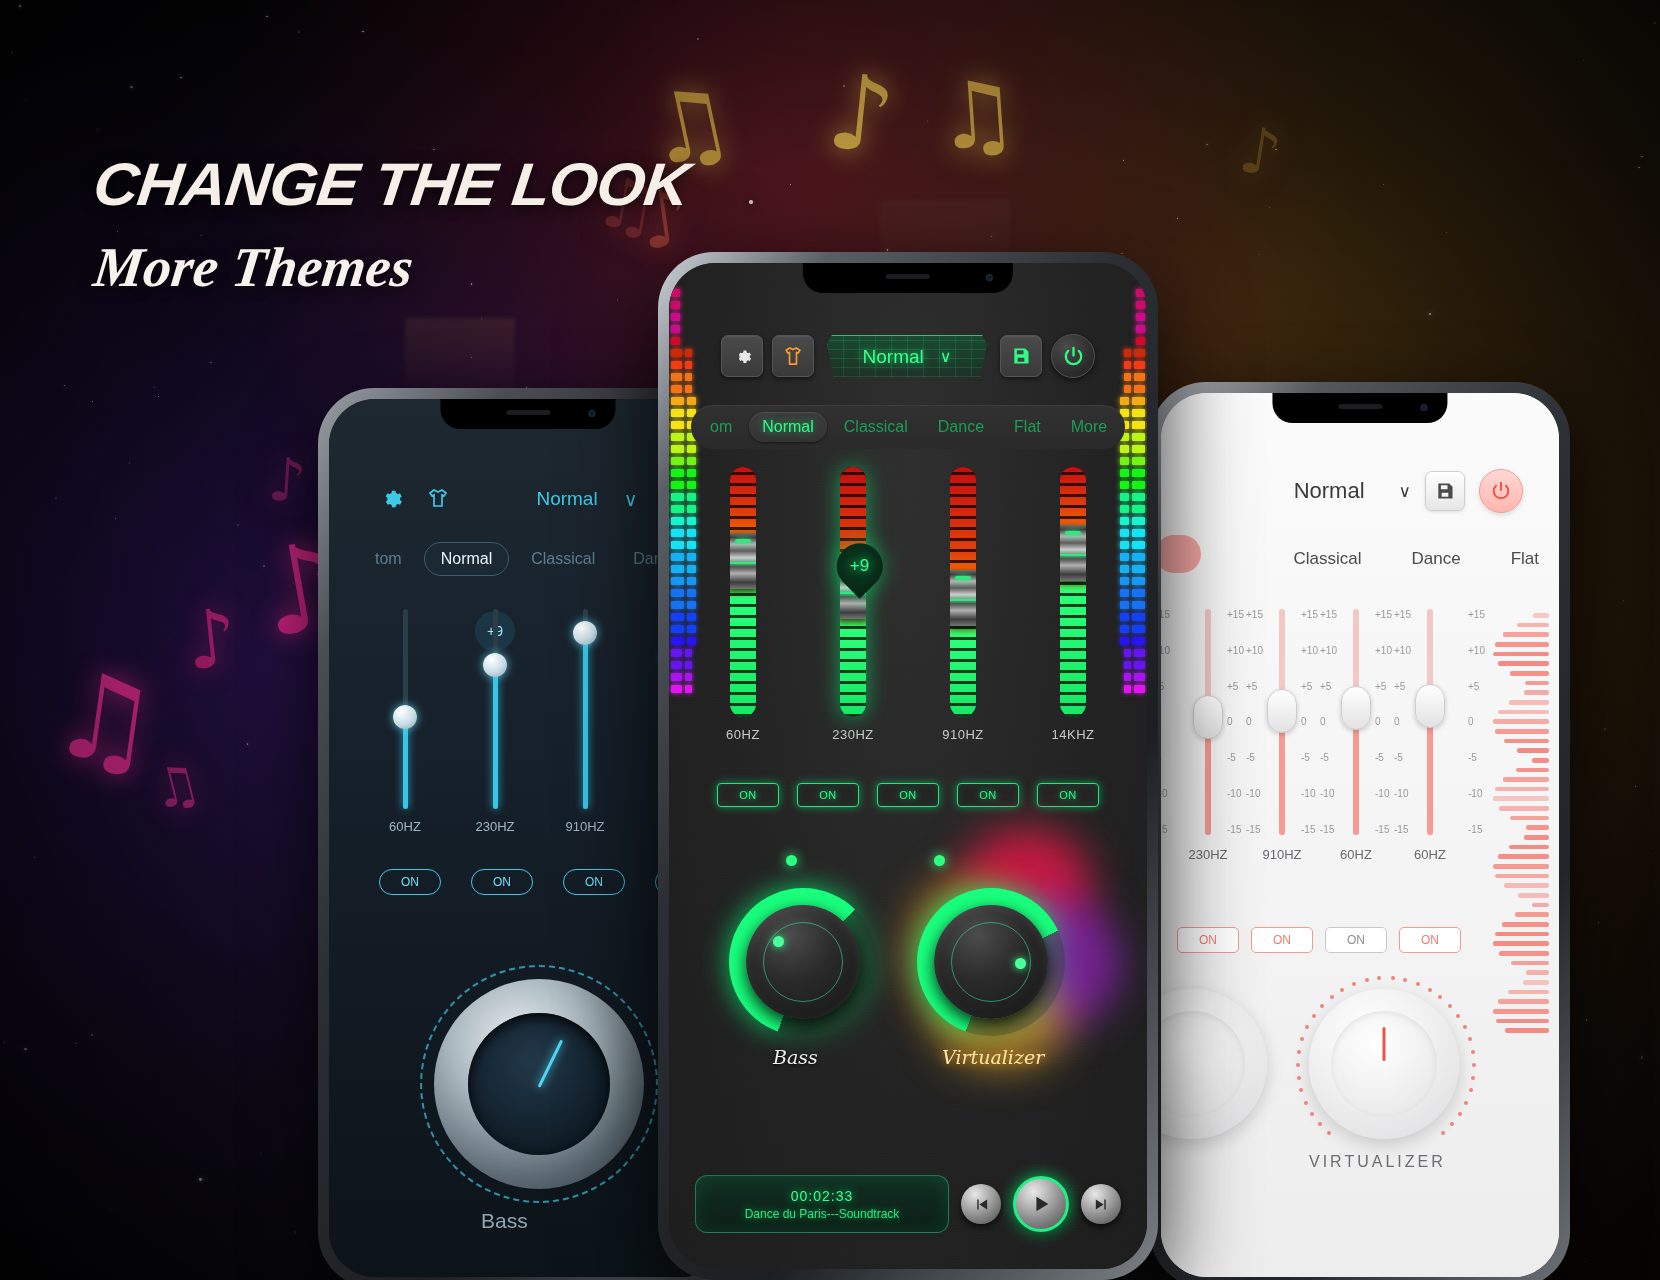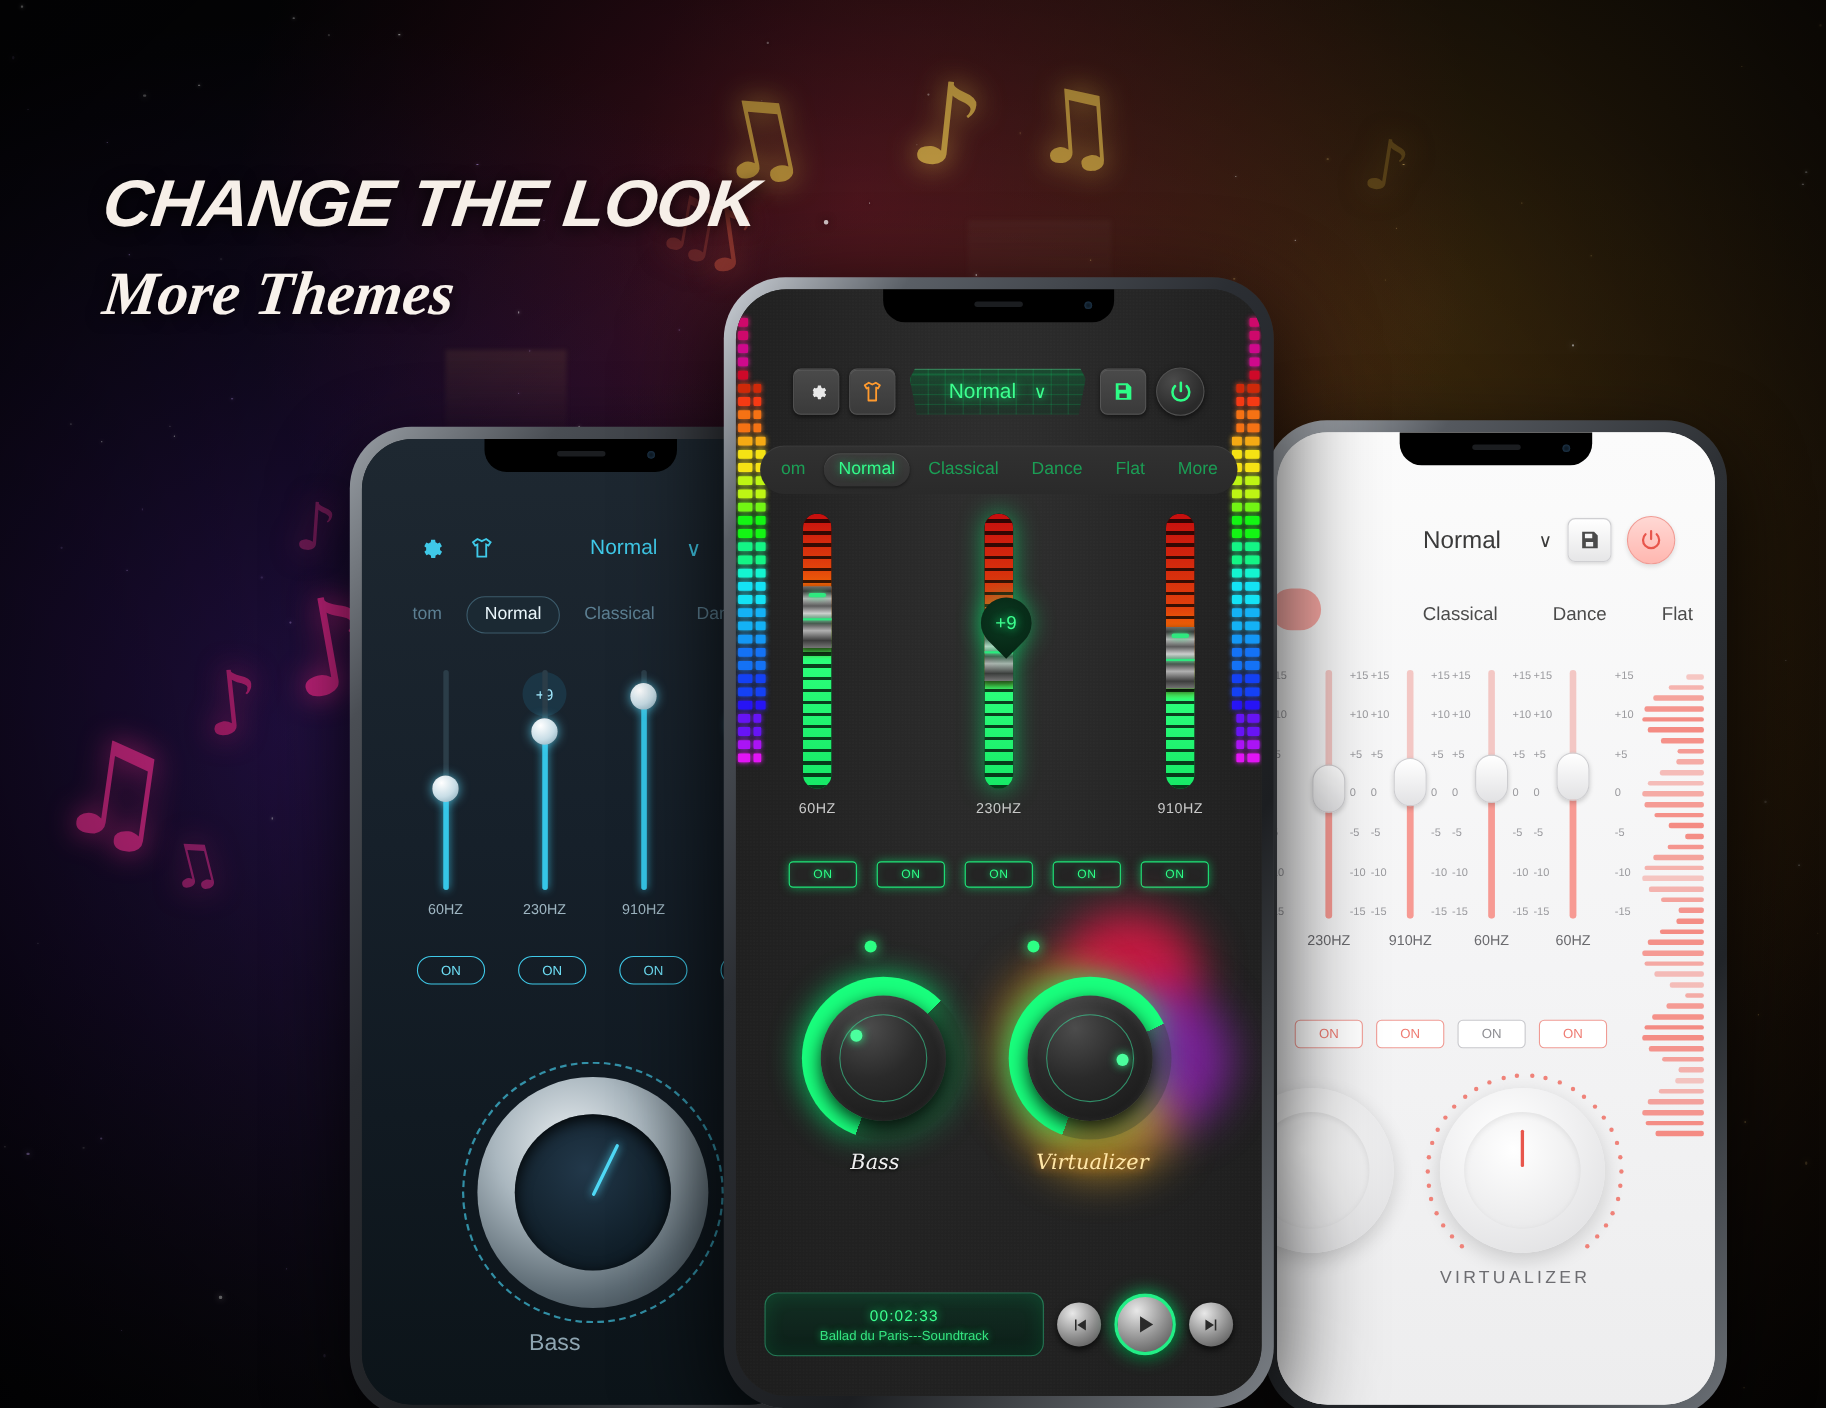--- a/index.html
+++ b/index.html
@@ -1116,20 +1116,31 @@
               <div class="track">
                 <div class="fillgrad" style="background: linear-gradient(rgb(198, 14, 14) 0%, rgb(224, 64, 12) 34%, rgb(255, 138, 0) 50%, rgb(185, 228, 0) 58%, rgb(43, 255, 122) 68%, rgb(22, 232, 102) 100%);"></div>
                 <div class="ticks"></div>
                 <div class="knob" style="bottom: 91px;">
                   <div class="cap"></div>
                   <div class="line"></div>
                 </div>
               </div>
               <div class="freq">910HZ</div>
             </div>
+            <div class="band">
+              <div class="track">
+                <div class="fillgrad" style="background: linear-gradient(rgb(198, 14, 14) 0%, rgb(224, 64, 12) 16%, rgb(255, 138, 0) 32%, rgb(185, 228, 0) 40%, rgb(43, 255, 122) 50%, rgb(22, 232, 102) 100%);"></div>
+                <div class="ticks"></div>
+                <div class="knob" style="bottom: 136px;">
+                  <div class="cap"></div>
+                  <div class="line"></div>
+                </div>
+              </div>
+              <div class="freq">14KHZ</div>
+            </div>
           </div>
         <div class="onrow" id="center-onrow">
             <div class="onbtn">
               <span>ON</span>
             </div>
             <div class="onbtn">
               <span>ON</span>
             </div>
             <div class="onbtn">
               <span>ON</span>
@@ -1164,21 +1175,21 @@
             <div class="dot" style="left:98px; top:70px;"></div>
           </div>
 
           <div class="klabel" style="left:104px; top:208px;">Bass</div>
           <div class="klabel virt" style="left:273px; top:208px;">Virtualizer</div>
         </div>
 
         <div class="player">
           <div class="track-disp">
             <div class="t1">00:02:33</div>
-            <div class="t2">Ballad du Paris---Soundtrack</div>
+            <div class="t2">Dance du Paris---Soundtrack</div>
           </div>
           <div class="pbtn">
             <svg width="17" height="17" viewBox="0 0 24 24" fill="#2a2a2a">
                 <path d="M6 5h2v14H6zM20 5v14l-11-7z"></path>
               </svg>
           </div>
           <div class="pbtn play">
             <svg width="22" height="22" viewBox="0 0 24 24" fill="#2a2a2a">
                 <path d="M7 4l13 8-13 8z"></path>
               </svg>

